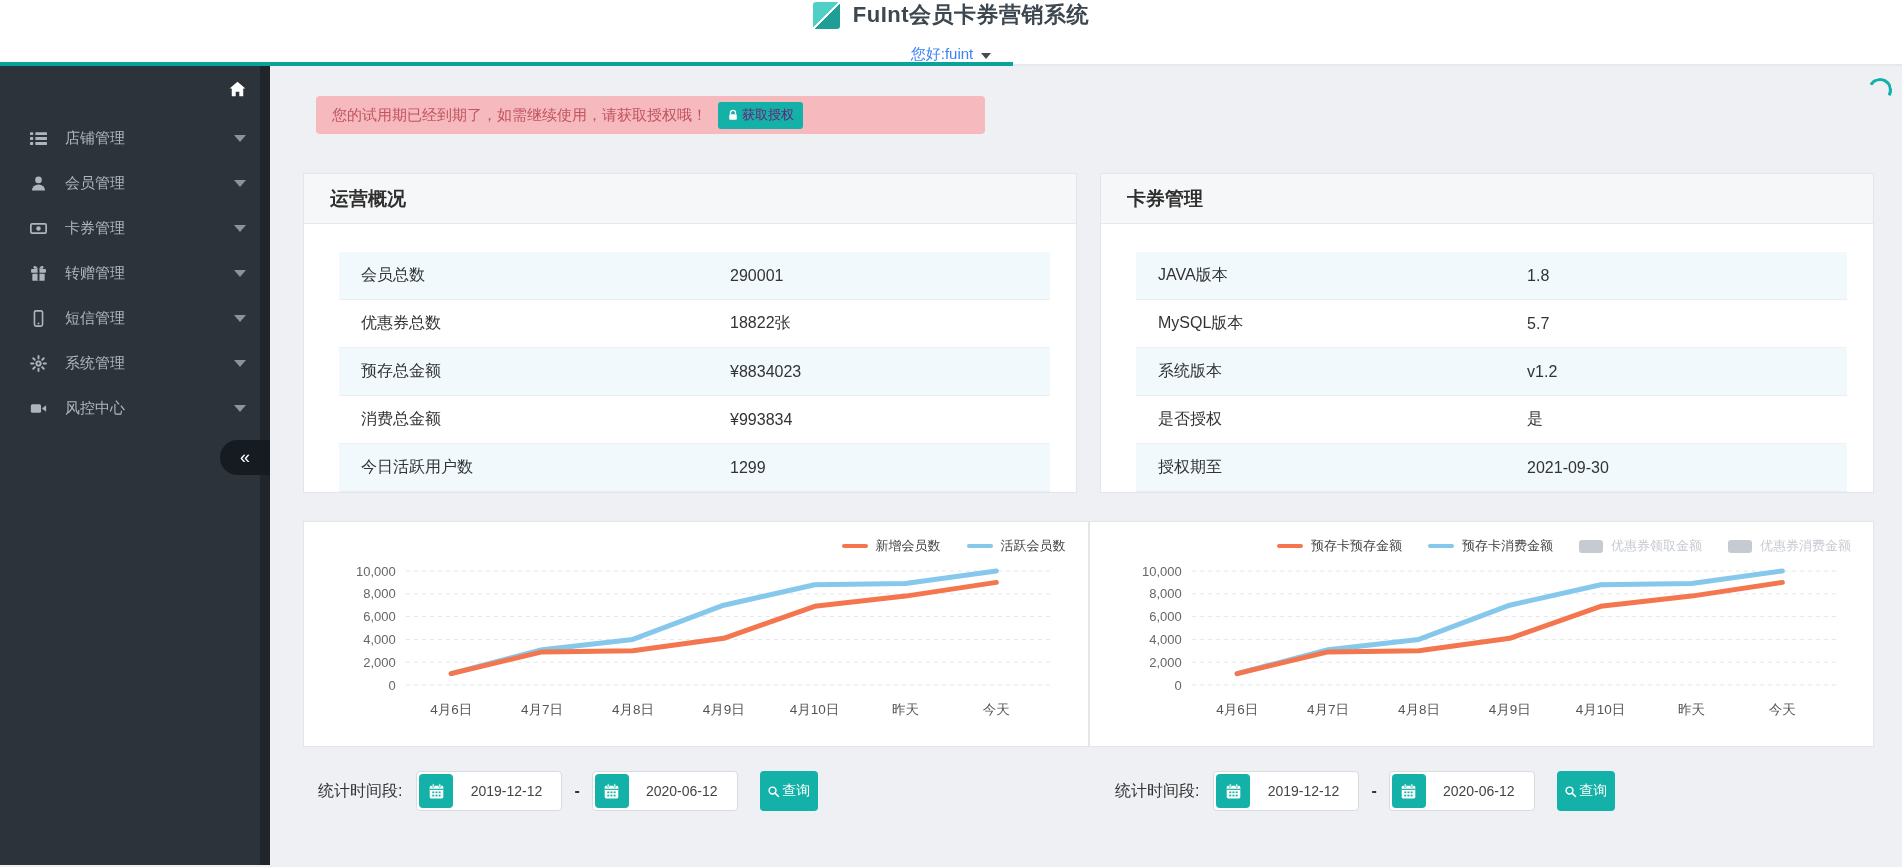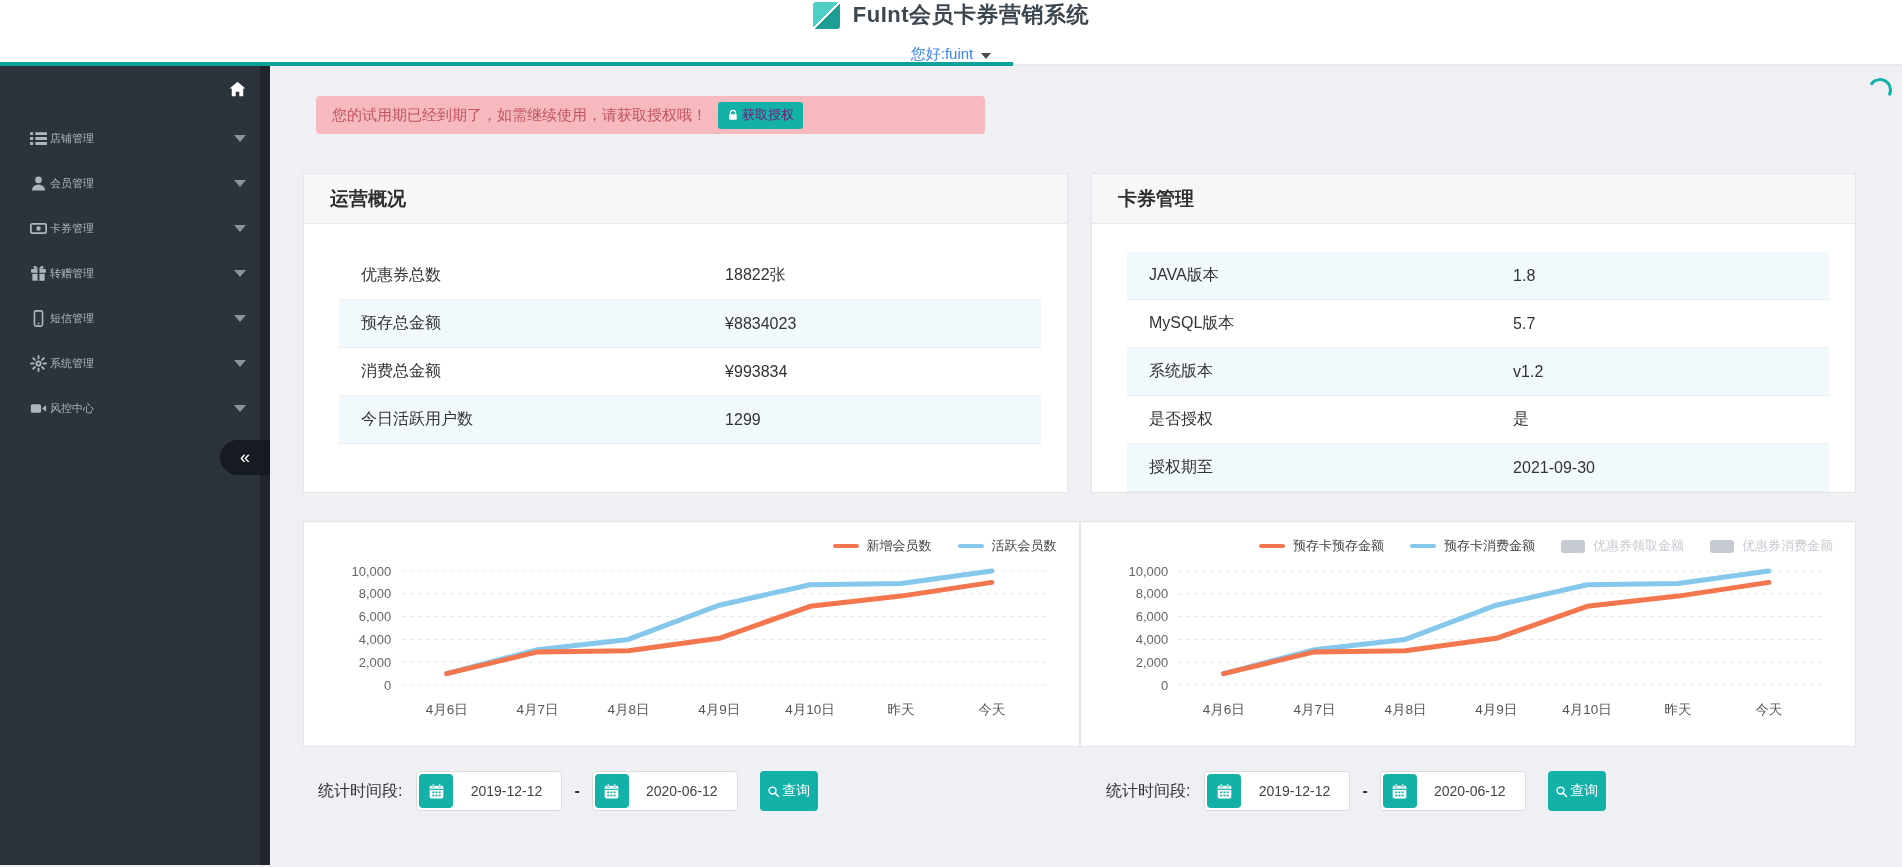--- a/index.html
+++ b/index.html
@@ -23,29 +23,29 @@
 
   
   .sidebar { width:270px; flex-shrink:0; background:#2d333a; position:relative; }
   .sidebar-rail { position:absolute; top:0; right:0; bottom:0; width:10px; background:#20252b; }
   .home-row { height:50px; display:flex; align-items:center; justify-content:flex-end; padding-right:24px; }
   .home-row svg { width:17px; height:17px; fill:#fff; cursor:pointer; }
   .menu-item { height:45px; display:flex; align-items:center; padding:0 24px 0 30px;
     cursor:pointer; color:#aeb6bd; }
   .mi-icon { width:20px; height:17px; display:flex; align-items:center; }
   .mi-icon svg { width:17px; height:17px; fill:currentColor; }
-  .mi-label { font-size:11px; flex:1; }
+  .mi-label { margin-left:15px; font-size:15px; flex:1; }
   .caret-down { width:0; height:0; border-left:6px solid transparent; border-right:6px solid transparent;
     border-top:7px solid #8b949c; }
   .collapse-pill { position:absolute; top:374px; right:0; width:50px; height:35px; background:#161b21;
     border-radius:18px 0 0 18px; color:#fff; display:flex; align-items:center; justify-content:center;
     font-size:18px; cursor:pointer; }
 
   
-  .content { flex:1; padding:30px 46px 0 33px; position:relative; }
+  .content { flex:1; padding:30px 28px 0 33px; position:relative; }
   .spinner { position:absolute; top:12px; right:10px; width:24px; height:24px; border-radius:50%;
     border:3px solid transparent; border-top-color:#14b1a8; border-right-color:#14b1a8;
     transform:rotate(-15deg); }
 
   .alert { margin-left:13px; width:669px; height:38px; background:#f5b9be; border-radius:4px;
     display:flex; align-items:center; gap:11px; padding:0 10px 0 16px; }
   .alert-text { color:#c25460; font-size:15px; }
   .auth-btn { background:#14b1a8; color:#701a75; border:none; border-radius:3px; height:27px;
     padding:0 9px; font-size:13px; display:flex; align-items:center; gap:3px; cursor:pointer; }
   .auth-btn svg { width:12px; height:12px; }
@@ -217,20 +217,24 @@
         <span>获取授权</span>
       </button>
     </div>
 
     <div class="cards-row">
       <section class="card">
         <div class="card-header">
           <span class="card-title">运营概况</span>
         </div>
         <div class="card-body">
+            <div class="data-row striped">
+              <span class="row-label">会员总数</span>
+              <span class="row-value">290001</span>
+            </div>
             <div class="data-row">
               <span class="row-label">优惠券总数</span>
               <span class="row-value">18822张</span>
             </div>
             <div class="data-row striped">
               <span class="row-label">预存总金额</span>
               <span class="row-value">¥8834023</span>
             </div>
             <div class="data-row">
               <span class="row-label">消费总金额</span>

